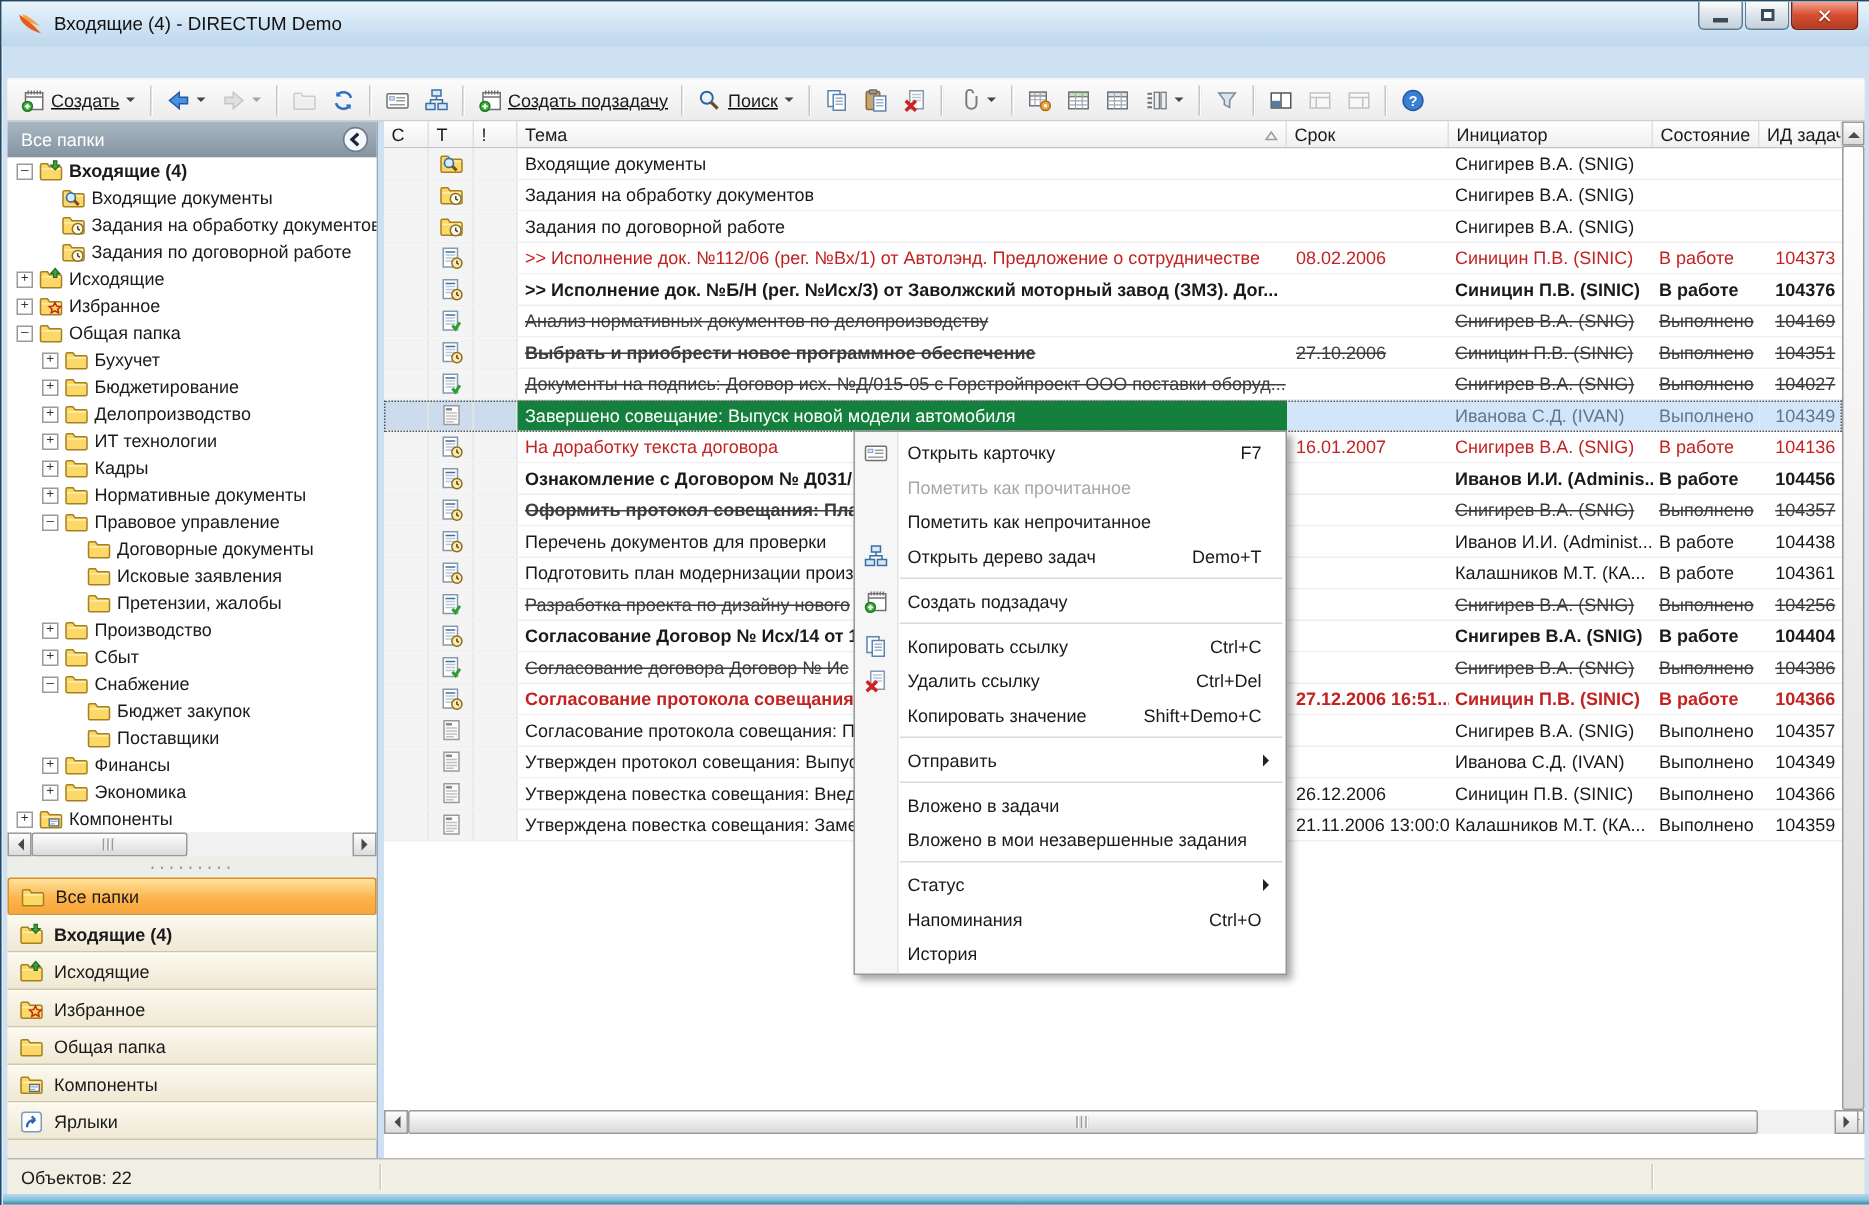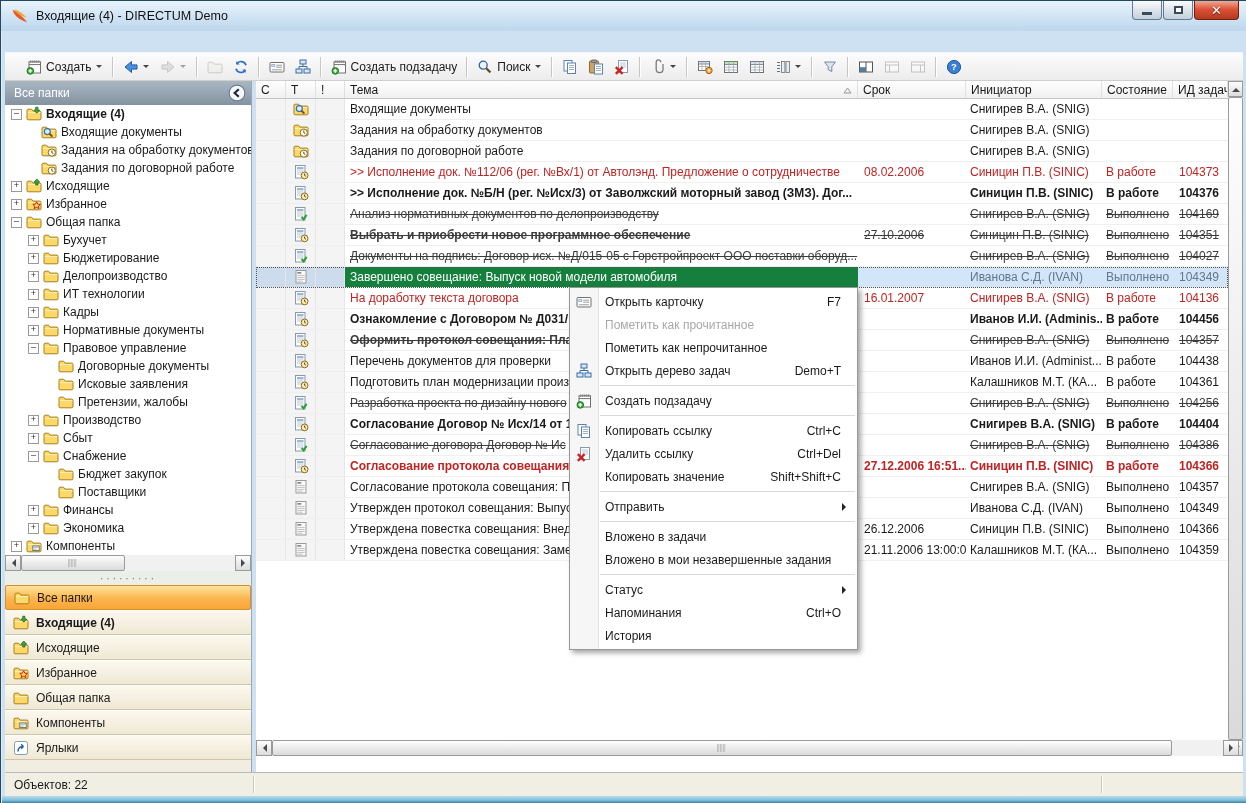--- a/index.html
+++ b/index.html
@@ -12,21 +12,21 @@
   .wbtn{height:19px;border:1px solid #5e7c96;border-top:none;border-radius:0 0 4px 4px;display:flex;align-items:center;justify-content:center;margin-left:1px;box-sizing:border-box;}
   .wbtn.minb,.wbtn.maxb{width:30px;background:linear-gradient(180deg,#fdfdfd,#dde4ec 50%,#c6cfda);}
   .wbtn.closeb{width:45px;background:linear-gradient(180deg,#f3a893,#da5034 48%,#b23b20);border-color:#781d0e;}
   .glyph-min{width:10px;height:3px;background:#3a4a58;margin-top:6px;}
   .glyph-max{width:9px;height:8px;border:2px solid #3a4a58;box-sizing:border-box;background:#fff;}
   .glyph-close{color:#fff;font-weight:bold;font-size:13px;line-height:1;text-shadow:0 1px 1px #5c150a;}
   
   .menubar{position:absolute;left:4px;right:4px;top:30px;height:22px;background:#f4f4f4;border-bottom:1px solid #e0e0e0;display:flex;align-items:center;padding-left:4px;box-sizing:border-box;margin-top:21px;}
   .menu-item{font-size:12px;color:#1a1a1a;padding:3px 9px;}
   
-  .toolbar{position:absolute;left:4px;right:4px;top:52px;height:28px;background:linear-gradient(180deg,#fcfcfc,#ececec);border-bottom:1px solid #cfcfcf;display:flex;align-items:center;padding-left:16px;box-sizing:border-box;}
+  .toolbar{position:absolute;left:4px;right:4px;top:52px;height:28px;background:linear-gradient(180deg,#fcfcfc,#ececec);border-bottom:1px solid #cfcfcf;display:flex;align-items:center;padding-left:4px;box-sizing:border-box;text-decoration:underline;}
   .tb-btn{display:flex;align-items:center;height:24px;border:1px solid transparent;background:transparent;padding:0 3px;margin:0 1px;font-family:inherit;}
   .tb-btn.disabled{opacity:.45;}
   .tb-label{font-size:12px;margin-left:4px;color:#1a1a1a;white-space:nowrap;}
   .tb-sep{width:1px;height:20px;background:#c6c6c6;border-right:1px solid #fff;margin:0 4px;}
   .dd{width:0;height:0;border:3px solid transparent;border-top-color:#444;margin:3px 1px 0 4px;}
   .ic{display:inline-flex;width:16px;height:16px;flex:0 0 auto;}
   .ic svg{display:block;}
   
   .left-panel{position:absolute;left:4px;top:80px;width:247px;bottom:32px;background:#f1ede0;border-right:1px solid #98a8b8;box-sizing:border-box;}
   .panel-header{position:absolute;left:0;top:0;right:0;height:24px;background:linear-gradient(180deg,#aab7c3,#8493a1);display:flex;align-items:center;color:#fff;font-size:12px;padding-left:9px;box-sizing:border-box;}
@@ -52,21 +52,21 @@
   .tbody{position:absolute;left:0;top:18px;right:15px;}
   .trow{display:flex;height:21px;border-bottom:1px solid #efefef;box-sizing:border-box;background:#fff;}
   .cell{font-size:12px;color:#1a1a1a;line-height:20px;white-space:nowrap;overflow:hidden;box-sizing:border-box;}
   .c0{width:30px;background:#f4f4f4;border-right:1px solid #e6e6e6;}
   .c1{width:30px;background:#f4f4f4;border-right:1px solid #e6e6e6;display:flex;align-items:center;justify-content:center;}
   .c2{width:29px;background:#f4f4f4;border-right:1px solid #e6e6e6;}
   .c3{width:513px;padding-left:5px;}
   .c4{width:108px;padding-left:6px;}
   .c5{width:136px;padding-left:4px;}
   .c6{width:71px;padding-left:4px;}
-  .c7{width:55px;padding-left:6px;}
+  .c7{width:55px;padding-left:6px;text-align:center;}
   .r-red .cell{color:#c32222;}
   .r-bold .cell{font-weight:bold;}
   .r-red-bold .cell{color:#c32222;font-weight:bold;}
   .r-strike .c3,.r-strike .c4,.r-strike .c5,.r-strike .c6,.r-strike .c7{text-decoration:line-through;color:#3c3c3c;}
   .c3.tb-b{font-weight:bold;}
   .r-selected{outline:1px dotted #555;outline-offset:-1px;}
   .r-selected .c0,.r-selected .c1,.r-selected .c2{background:#ccdcec;}
   .r-selected .c3{background:#15803d;color:#fff;}
   .r-selected .c4,.r-selected .c5,.r-selected .c6,.r-selected .c7{background:#d3e6f9;color:#64768a;}
   
@@ -1339,21 +1339,21 @@
             </svg>
           </span>
         </span>
       <span class="mlbl">Удалить ссылку</span>
       <span class="msc">Ctrl+Del</span>
 
     </div>
       <div class="m-item">
       <span class="mic"></span>
       <span class="mlbl">Копировать значение</span>
-      <span class="msc">Shift+Shift+C</span>
+      <span class="msc">Shift+Demo+C</span>
 
     </div>
       <div class="m-sep"></div>
       <div class="m-item">
       <span class="mic"></span>
       <span class="mlbl">Отправить</span>
 
       <span class="m-sub"></span>
     </div>
       <div class="m-sep"></div>

